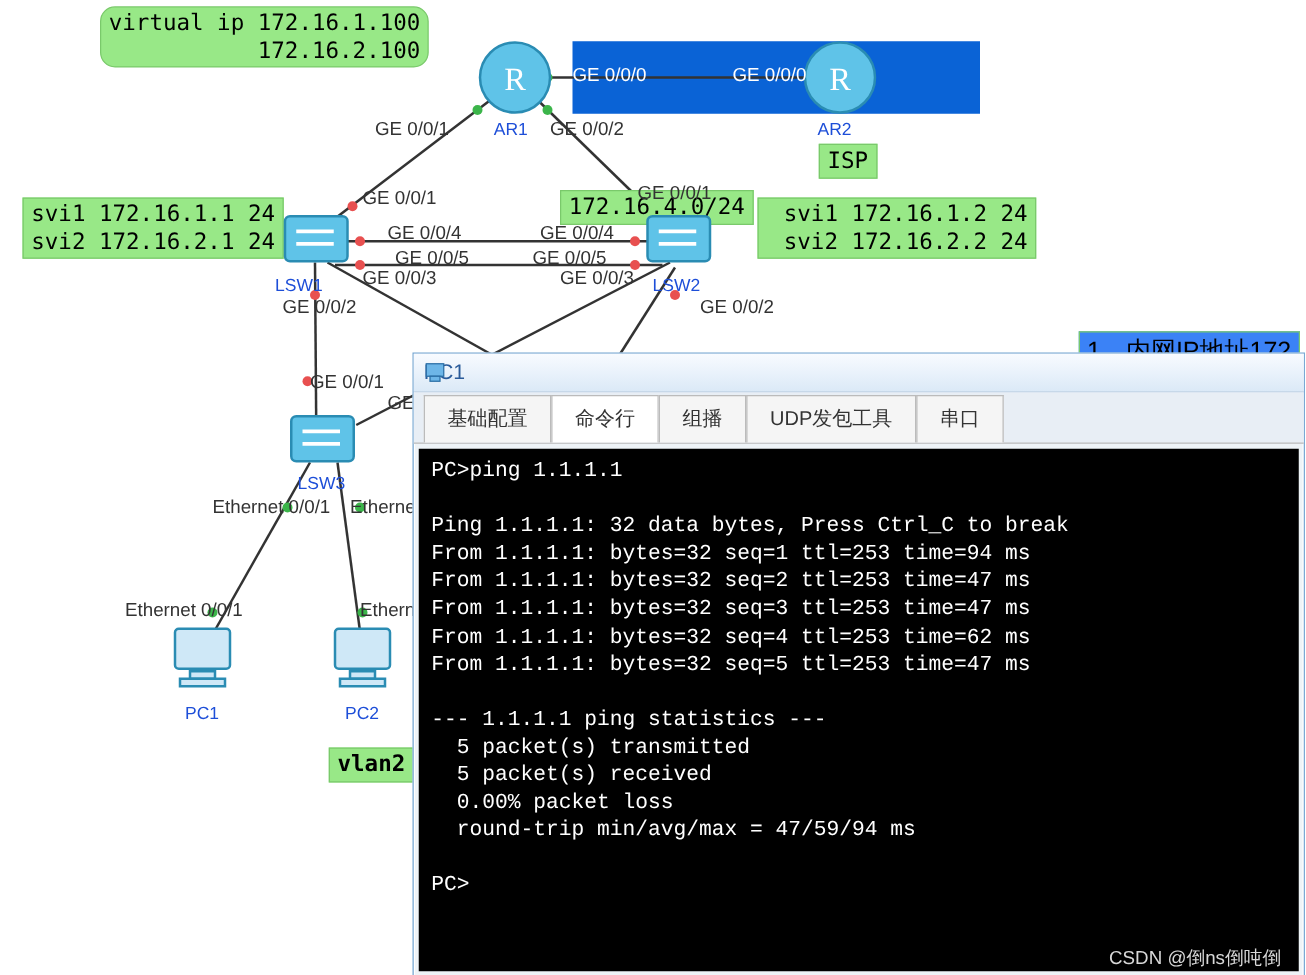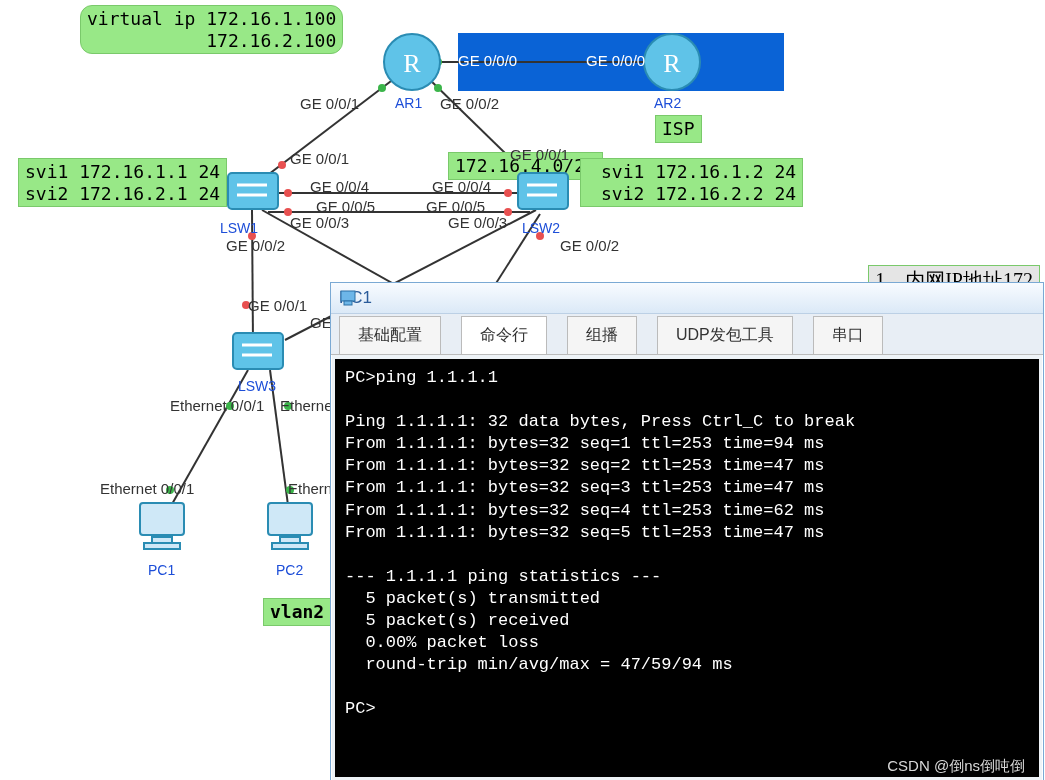--- a/index.html
+++ b/index.html
@@ -10,27 +10,27 @@
   .bluebar{position:absolute;background:#0a63d6;}
   svg{position:absolute;}
   .router{fill:#5fc3e8;stroke:#2a8cb3;stroke-width:2;}
   .switch{fill:#5fc3e8;stroke:#2a8cb3;stroke-width:2;}
   .pc{fill:#cfe8f7;stroke:#2a8cb3;stroke-width:2;}
   .link{stroke:#333;stroke-width:2;}
   .dot-g{fill:#3bb54a;}
   .dot-r{fill:#e85050;}
   .window{position:absolute;left:330px;top:282px;width:712px;height:498px;background:#eef3f7;border:1px solid #7aa9d4;box-shadow:0 0 0 1px #fff inset;}
   .titlebar{height:30px;display:flex;align-items:center;gap:6px;padding:0 8px;background:linear-gradient(#f8fbff,#dbe9f7);color:#2a5b9a;font-size:17px;border-bottom:1px solid #bcd0e5;}
-  .tabs{height:40px;display:flex;align-items:flex-end;background:#e8eef5;padding:0 8px;gap:20px;border-bottom:1px solid #bbb;}
+  .tabs{height:40px;display:flex;align-items:flex-end;background:#e8eef5;padding:0 8px;gap:0;border-bottom:1px solid #bbb;}
   .tab{padding:8px 18px;font-size:16px;color:#333;border:1px solid #bbb;border-bottom:none;background:#f5f5f5;cursor:pointer;}
   .tab.active{background:#fff;}
   .term{position:absolute;left:4px;right:4px;top:76px;bottom:4px;background:#000;color:#fff;font-family:Consolas,"Courier New",monospace;font-size:17px;padding:8px 10px;white-space:pre;overflow:hidden;line-height:1.3;}
   .watermark{position:absolute;right:20px;bottom:4px;color:#d8d8d8;font-size:15px;font-family:Arial,sans-serif;pointer-events:none;}
   .sidecheck{position:absolute;right:5px;top:265px;font-size:20px;color:#000;}
-  .sidecheck .g{background:#e5e5e5;border:1px solid #7ac96b;padding:1px 6px;font-family:Liberation Serif, serif;display:inline-block;}
+  .sidecheck .g{background:#3b82f6;border:1px solid #7ac96b;padding:1px 6px;font-family:Liberation Sans, sans-serif;display:inline-block;}
 </style>
 </head>
 <body>
 
 <div class="canvas">
 
   <div class="bluebar" style="left:458px;top:33px;width:326px;height:58px;"></div>
 
   <svg width="1045" height="780" style="left:0;top:0;pointer-events:none">
 
@@ -71,21 +71,21 @@
       <circle class="dot-g" cx="288" cy="406" r="4"></circle>
     <circle class="dot-g" cx="170" cy="490" r="4"></circle>
       <circle class="dot-g" cx="290" cy="490" r="4"></circle>
   </svg>
 
   <div class="greenbox" style="left:80px;top:5px;border-radius:12px;">virtual ip 172.16.1.100
            172.16.2.100</div>
   <div class="greenbox" style="left:448px;top:115px;margin-top:37px;">172.16.4.0/24</div>
   <div class="greenbox" style="left:18px;top:158px;">svi1 172.16.1.1 24
 svi2 172.16.2.1 24</div>
-  <div class="greenbox" style="left:580px;top:158px;padding-left:20px;">svi1 172.16.1.2 24
+  <div class="greenbox" style="left:606px;top:158px;padding-left:20px;">svi1 172.16.1.2 24
 svi2 172.16.2.2 24</div>
   <div class="greenbox" style="left:655px;top:115px;">ISP</div>
   <div class="greenbox" style="left:263px;top:598px;font-weight:bold;">vlan2</div>
 
   <svg style="left:380px;top:30px" width="64" height="64">
       <circle class="router" cx="32" cy="32" r="28"></circle>
       <text x="32" y="42" text-anchor="middle" font-size="26" fill="#fff" font-family="serif">R</text>
     </svg>
   <div class="nodelabel" style="left:395px;top:95px">AR1</div>
 

